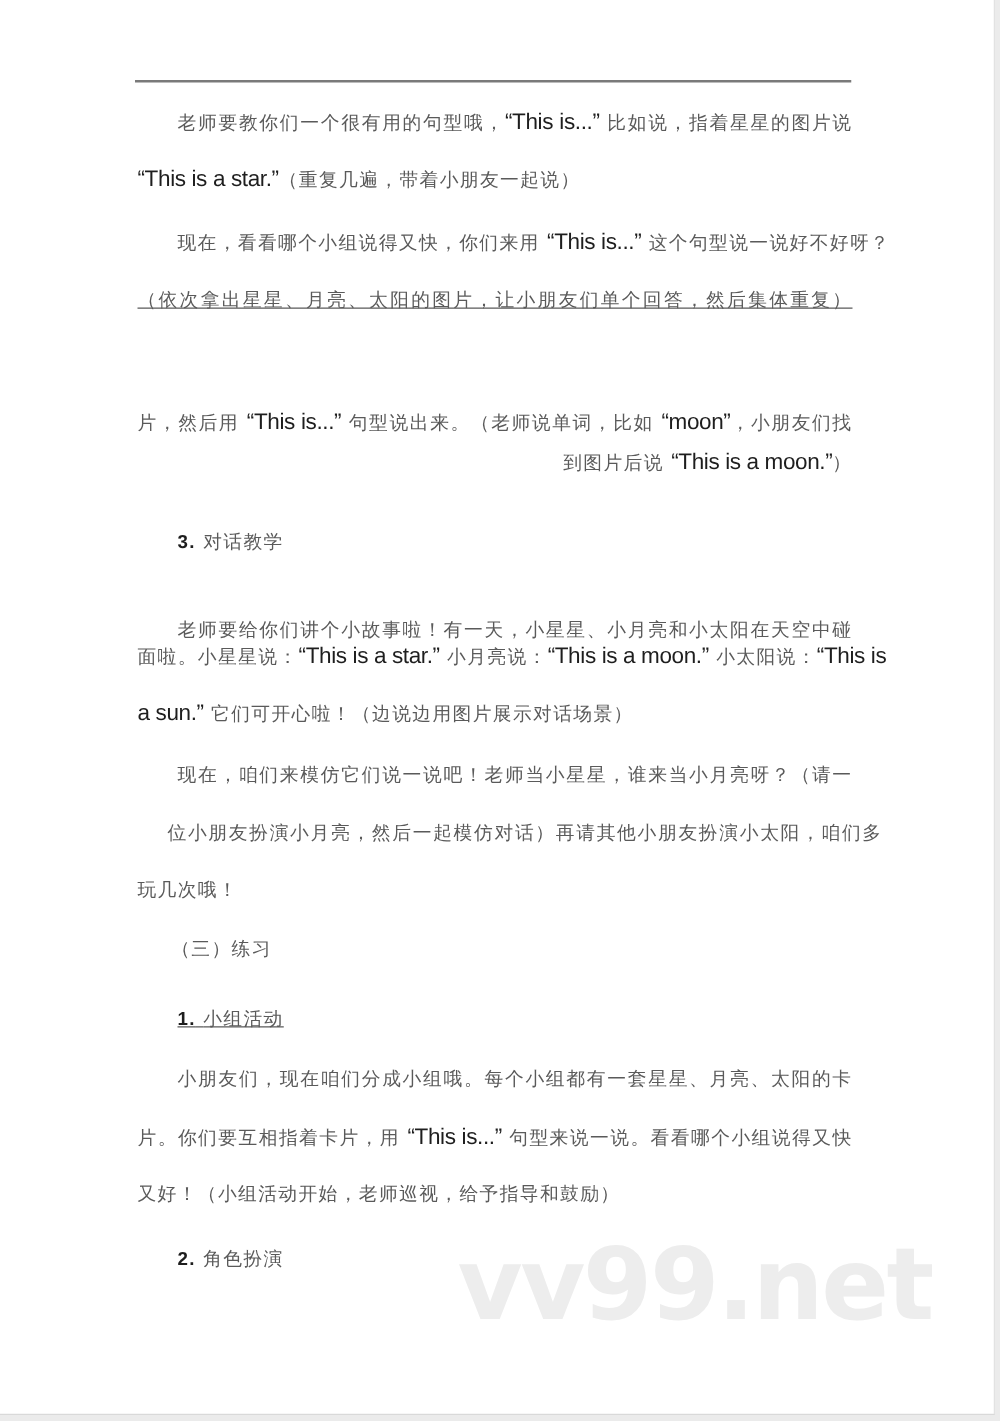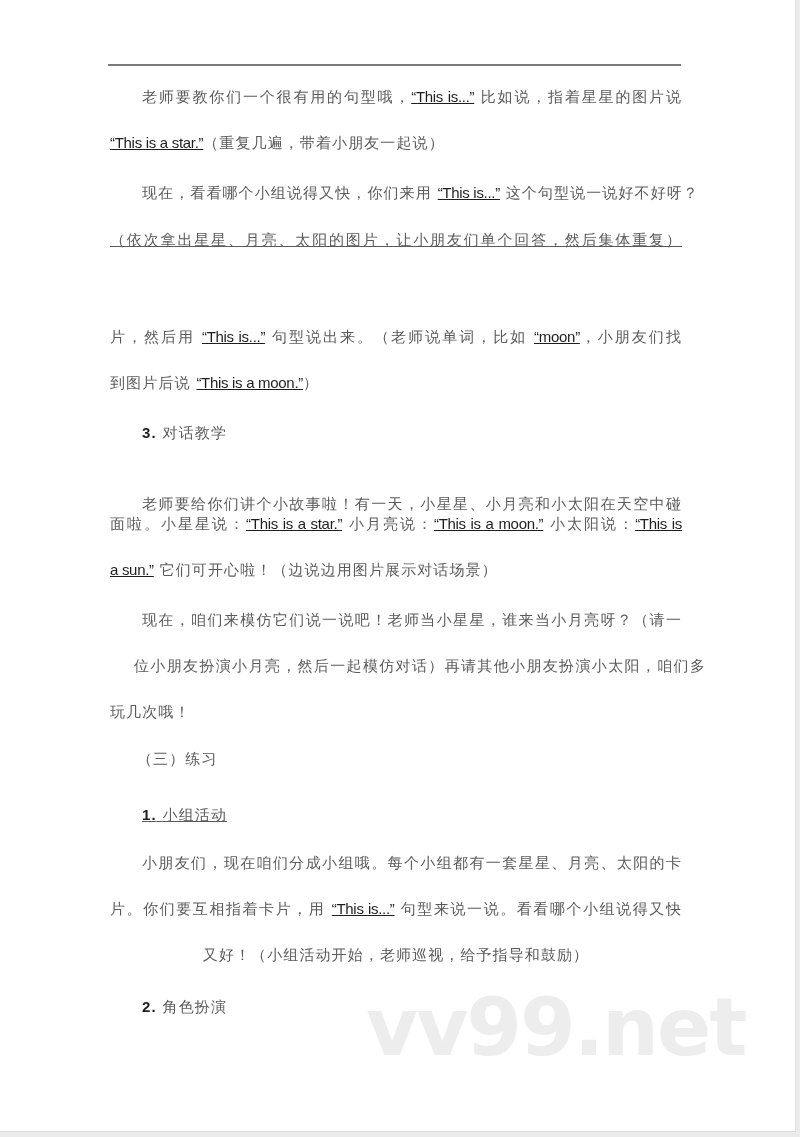--- a/index.html
+++ b/index.html
@@ -41,22 +41,21 @@
     letter-spacing: 1.1px;
   }
   .line.justify {
     text-align: justify;
     text-align-last: justify;
   }
   .line .en {
     font-family: "Liberation Sans", sans-serif;
     color: #1e1e1e;
     letter-spacing: -0.3px;
-    font-size: 15px;
-    text-decoration: underline;
+    font-size: 18px;
   }
   .indent { padding-left: 32px; box-sizing: border-box; }
   .heading-num {
     font-family: "Liberation Sans", sans-serif;
     color: #1e1e1e;
     font-weight: bold;
   }
   .watermark {
     position: absolute;
     left: 366px;
@@ -76,21 +75,21 @@
 <div class="page">
   <div class="header-rule"></div>
 
   <div class="line indent justify" style="top:85px;"><span>老师要教你们一个很有用的句型哦，</span><span class="en">“This is...”</span><span> 比如说，指着星星的图片说</span></div>
   <div class="line" style="top:131px;"><span class="en">“This is a star.”</span><span>（重复几遍，带着小朋友一起说）</span></div>
 
   <div class="line indent justify" style="top:181px;"><span>现在，看看哪个小组说得又快，你们来用 </span><span class="en">“This is...”</span><span> 这个句型说一说好不好呀？</span></div>
   <div class="line justify" style="top:228px;text-decoration:underline;"><span>（依次拿出星星、月亮、太阳的图片，让小朋友们单个回答，然后集体重复）</span></div>
 
   <div class="line justify" style="top:325px;"><span>片，然后用 </span><span class="en">“This  is...”</span><span> 句型说出来。（老师说单词，比如 </span><span class="en">“moon”</span><span>，小朋友们找</span></div>
-  <div class="line" style="top:371px;"><span>到图片后说 </span><span class="en">“This is a moon.”</span><span>）</span></div>
+  <div class="line" style="top:357px;text-align:right;"><span>到图片后说 </span><span class="en">“This is a moon.”</span><span>）</span></div>
 
   <div class="line indent" style="top:421px;">
     <span class="heading-num">3.</span>
     <span>对话教学</span>
   </div>
 
   <div class="line indent justify" style="top:492px;"><span>老师要给你们讲个小故事啦！有一天，小星星、小月亮和小太阳在天空中碰</span></div>
   <div class="line justify" style="top:512px;"><span>面啦。小星星说：</span><span class="en">“This is a star.”</span><span> 小月亮说：</span><span class="en">“This is a moon.”</span><span> 小太阳说：</span><span class="en">“This is</span></div>
   <div class="line" style="top:558px;"><span class="en">a sun.”</span><span> 它们可开心啦！（边说边用图片展示对话场景）</span></div>
 
@@ -100,21 +99,21 @@
 
   <div class="line" style="top:747px; left:137px;">（三）练习</div>
 
   <div class="line indent" style="top:803px;text-decoration:underline;">
     <span class="heading-num">1.</span>
     <span>小组活动</span>
   </div>
 
   <div class="line indent justify" style="top:851px;"><span>小朋友们，现在咱们分成小组哦。每个小组都有一套星星、月亮、太阳的卡</span></div>
   <div class="line justify" style="top:897px;"><span>片。你们要互相指着卡片，用 </span><span class="en">“This is...”</span><span> 句型来说一说。看看哪个小组说得又快</span></div>
-  <div class="line" style="top:943px;text-align:center;"><span>又好！（小组活动开始，老师巡视，给予指导和鼓励）</span></div>
+  <div class="line" style="top:943px;"><span>又好！（小组活动开始，老师巡视，给予指导和鼓励）</span></div>
 
   <div class="line indent" style="top:995px;">
     <span class="heading-num">2.</span>
     <span>角色扮演</span>
   </div>
 
   <div class="watermark">vv99.net</div>
 </div>
 
 </body></html>

